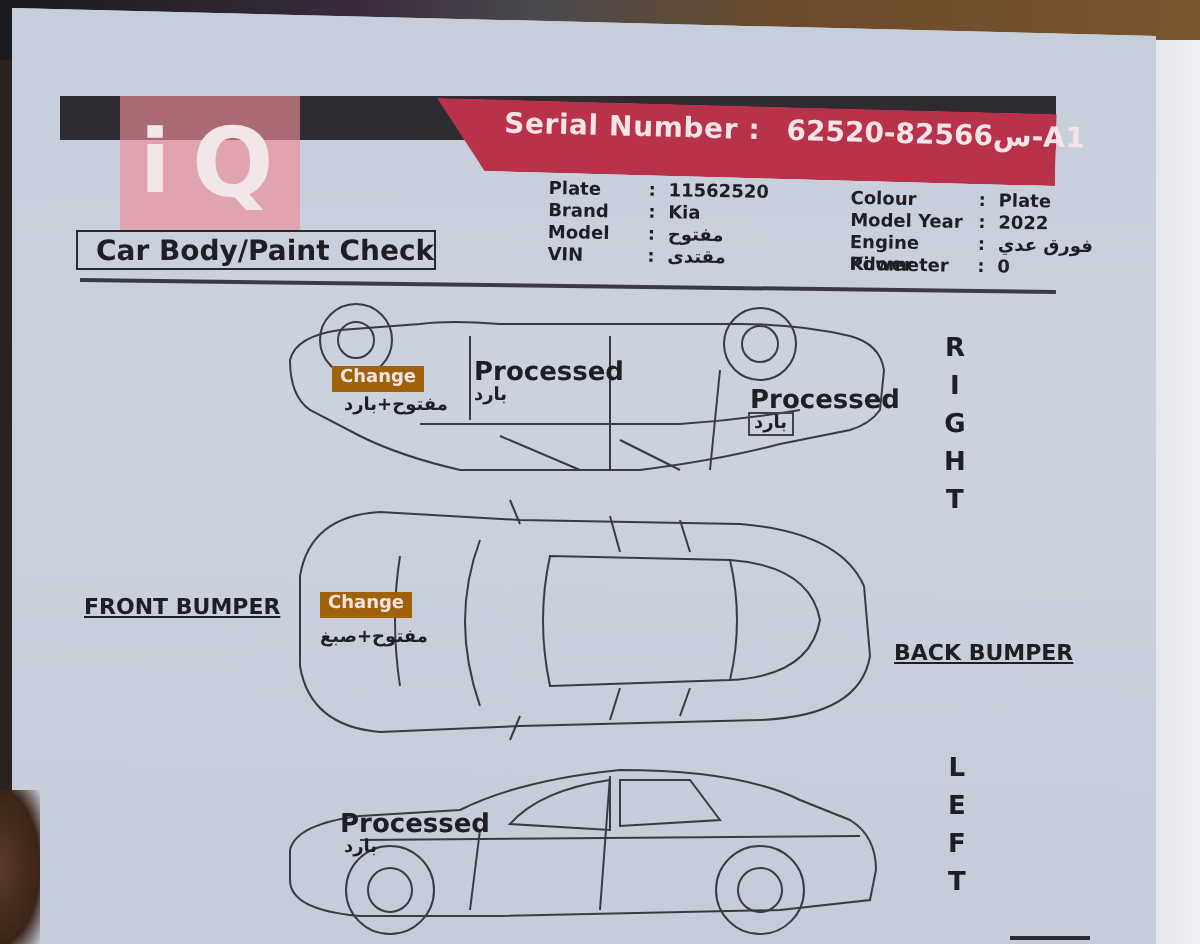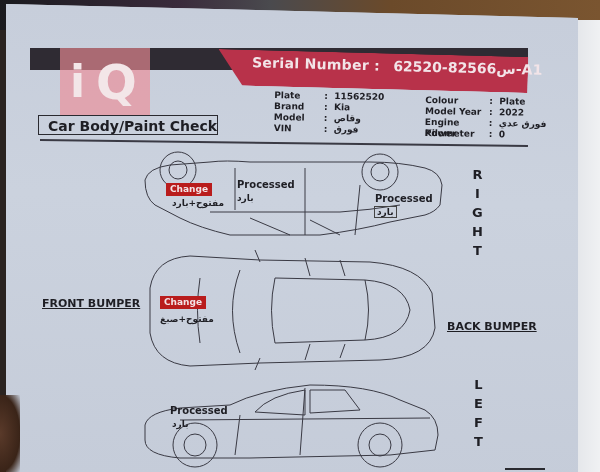--- a/index.html
+++ b/index.html
@@ -44,22 +44,22 @@
   .info-right { left:425px; top:96px; transform:rotate(1deg); }
   .info-right .k { width:64px; }
   .info .c { width:10px; }
 
   .section-box { position:absolute; left:38px; top:115px; width:178px; height:18px; border:1.5px solid #2a2a30; background:transparent; }
   .section-label { position:absolute; left:48px; top:118px; font-size:14px; font-weight:bold; color:#1e1e24; }
   .rule1 { position:absolute; left:40px; top:142px; width:488px; height:1.5px; background:#3a3a44; transform:rotate(0.7deg); }
   .rule-bottom { position:absolute; left:505px; top:468px; width:40px; height:2px; background:#2a2a30; }
 
   .car { position:absolute; }
-  .tag-change { position:absolute; background:#b91c1c; color:#f3e3e6; font-size:9px; font-weight:bold; padding:1px 4px; line-height:11px; }
-  .tag-proc { position:absolute; color:#1e1e24; font-size:10px; font-weight:bold; }
+  .tag-change { position:absolute; background:#a16207; color:#f3e3e6; font-size:9px; font-weight:bold; padding:1px 4px; line-height:11px; }
+  .tag-proc { position:absolute; color:#1e1e24; font-size:13px; font-weight:bold; }
   .tag-ar { position:absolute; color:#1e1e24; font-size:9px; font-weight:bold; direction:rtl; }
   .tag-ar.boxed { border:1px solid #444; padding:0 2px; line-height:10px; }
 
   .vert { position:absolute; display:flex; flex-direction:column; align-items:center; font-size:13px; font-weight:bold; color:#1e1e24; line-height:19px; }
   .bumper { position:absolute; font-size:11px; font-weight:bold; color:#1e1e24; text-decoration:underline; }
 </style>
 </head>
 <body>
 
 <div class="bg-top"></div>
@@ -88,26 +88,26 @@
       <span>11562520</span>
     </div>
   <div class="info-row">
       <span class="k">Brand</span>
       <span class="c">:</span>
       <span>Kia</span>
     </div>
   <div class="info-row">
       <span class="k">Model</span>
       <span class="c">:</span>
-      <span>وقاص</span>
+      <span>مفتوح</span>
     </div>
   <div class="info-row">
       <span class="k">VIN</span>
       <span class="c">:</span>
-      <span>فورق</span>
+      <span>مقتدى</span>
     </div>
 </div>
 
 <div class="info info-right">
   <div class="info-row">
       <span class="k">Colour</span>
       <span class="c">:</span>
       <span>Plate</span>
     </div>
   <div class="info-row">

